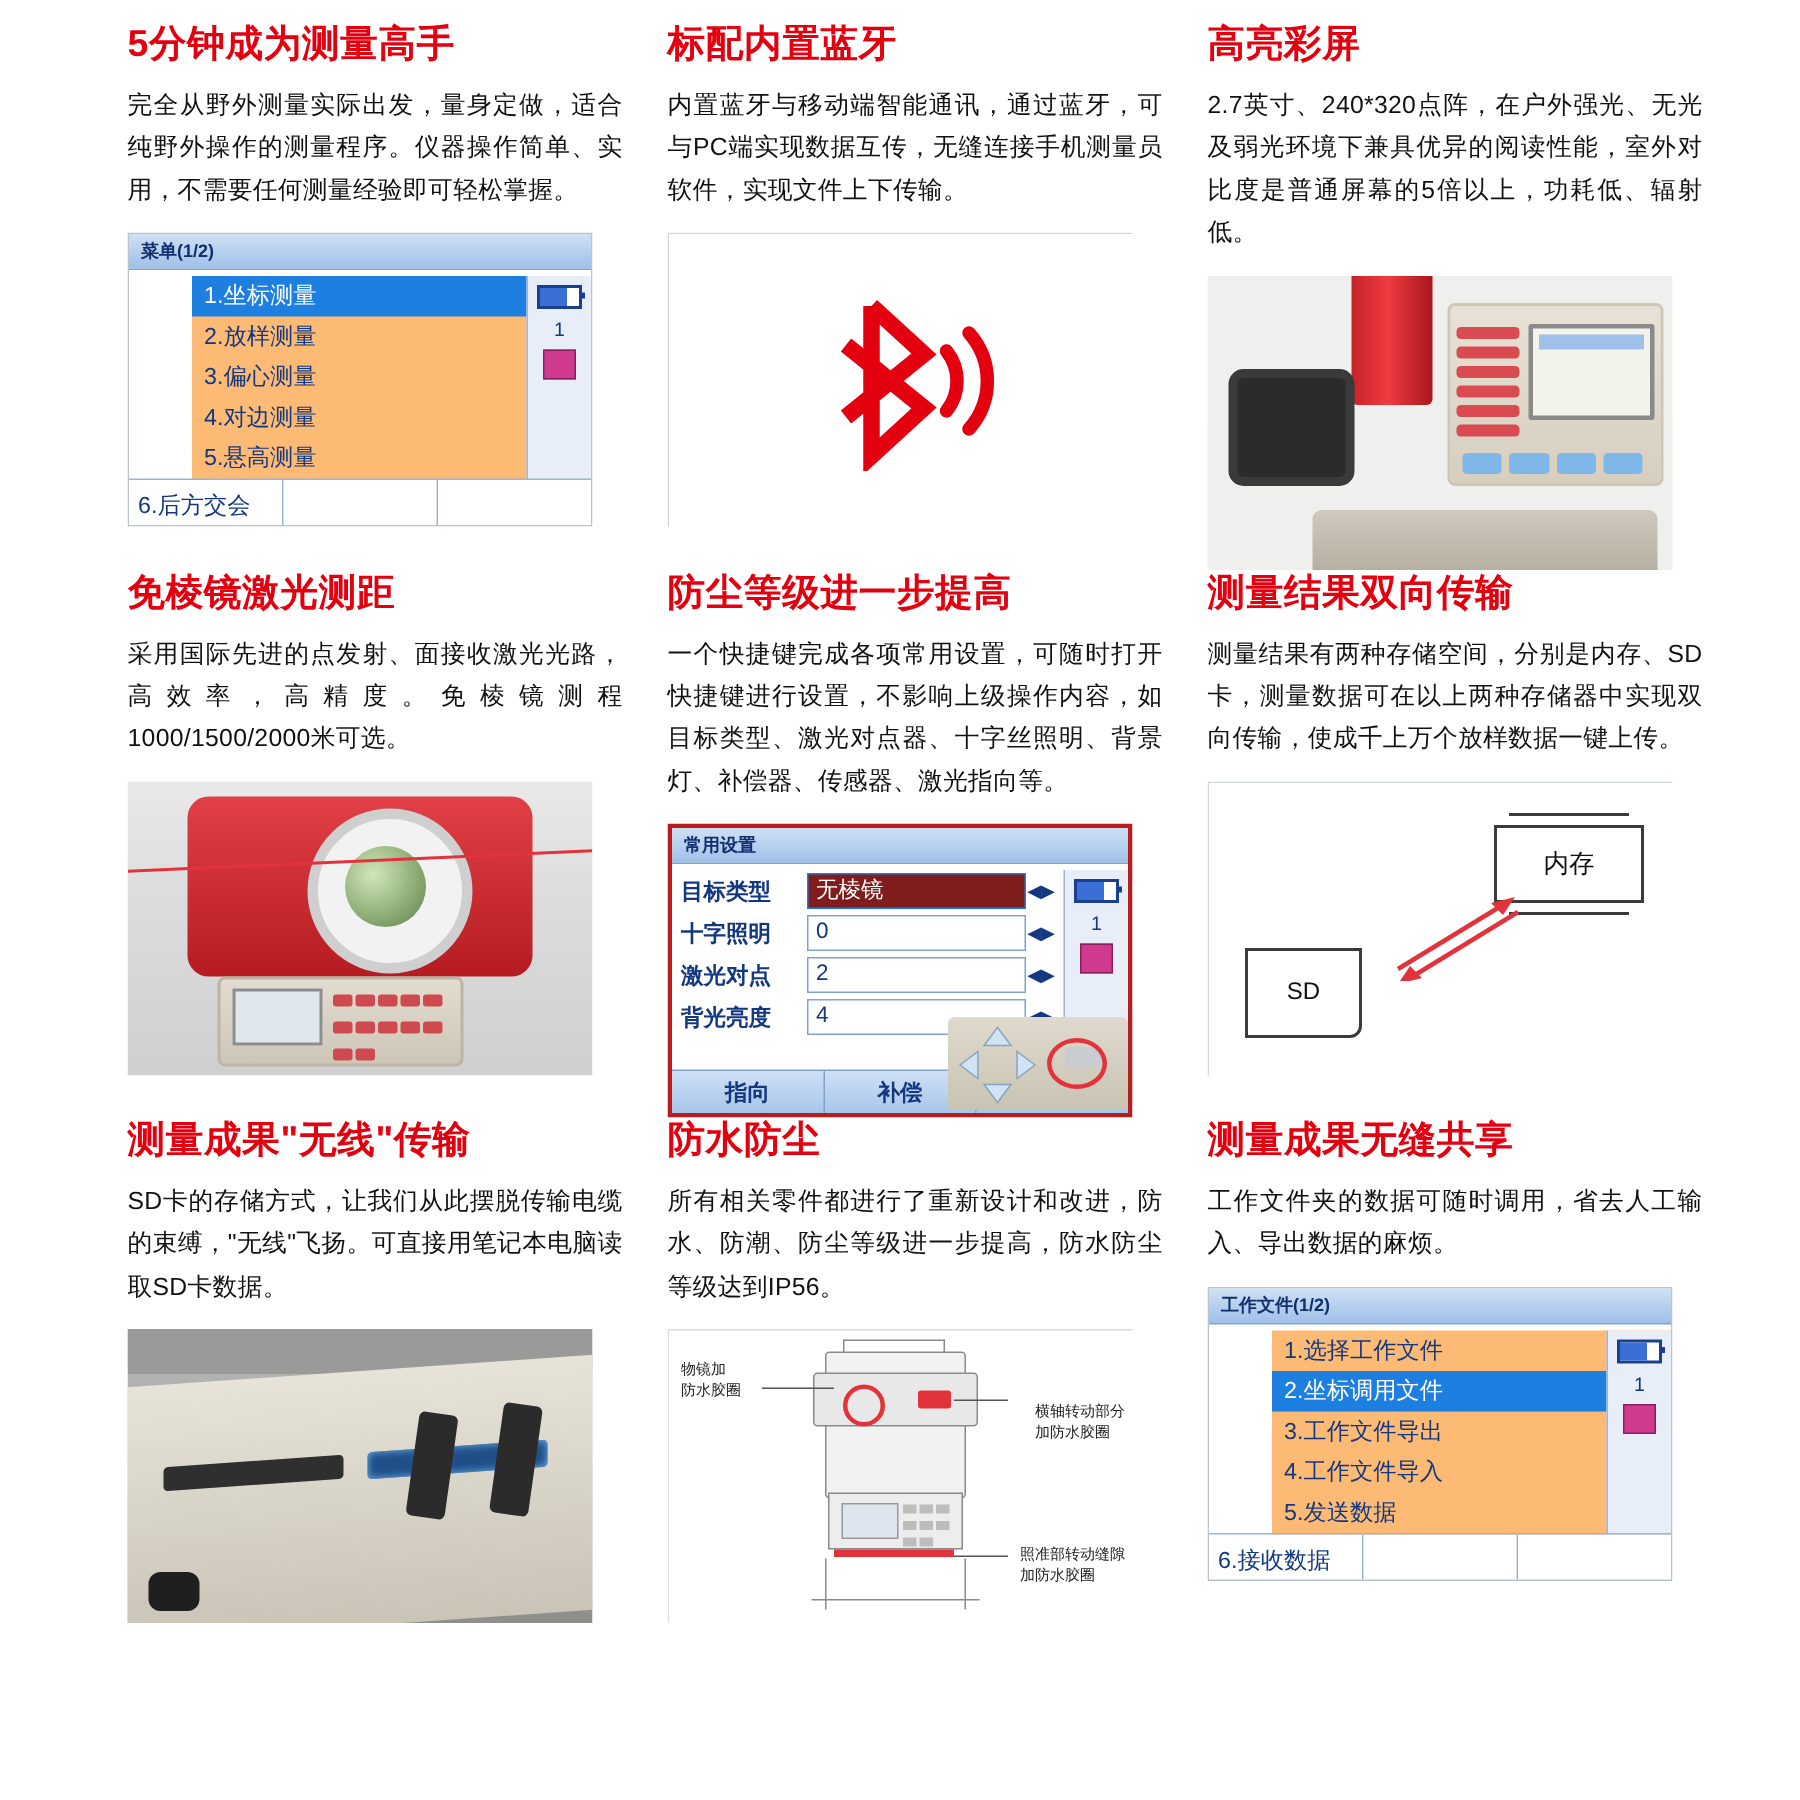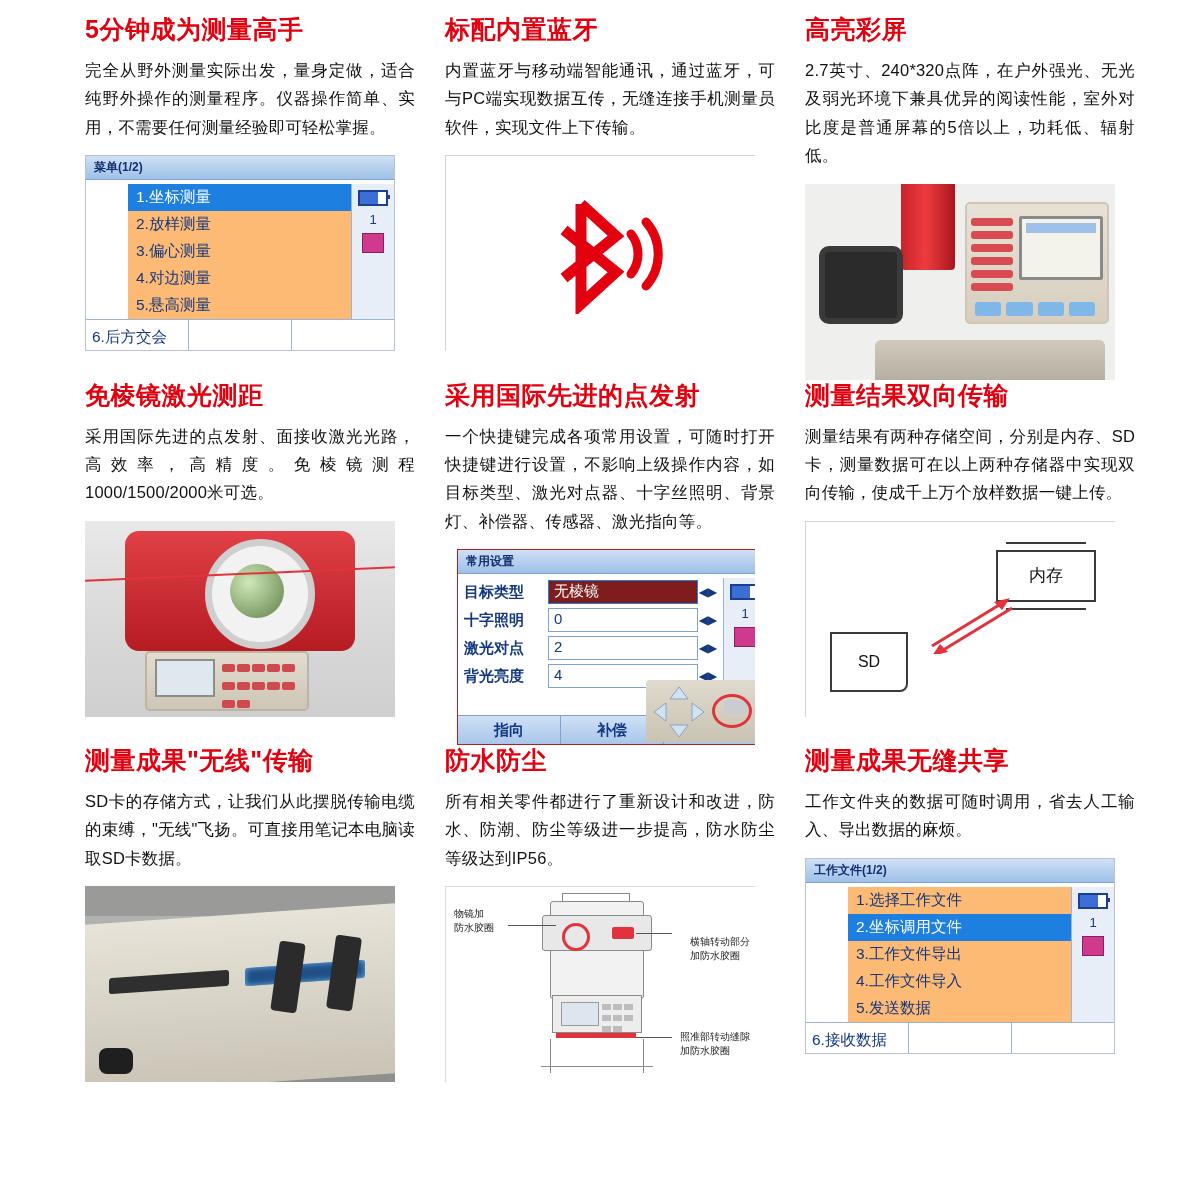--- a/index.html
+++ b/index.html
@@ -276,21 +276,21 @@
     position:absolute; left:14px; bottom:8px; width:34px; height:26px;
     background:#1f1f1f; border-radius:8px;
   }
   .ph-laptop .topbar {
     position:absolute; left:0; top:0; width:310px; height:30px; background:#9a9a98;
   }
 
   
   .set-lcd {
     width: 310px; height: 196px; position: relative;
-    background: #fff; border: 1px solid #b91c1c; box-sizing: border-box; margin-left: 12px;
+    background: #fff; border: 3px solid #b91c1c; box-sizing: border-box;
   }
   .set-row {
     display: flex; align-items: center;
     padding: 2px 6px;
     font-size: 15px; color: #14387f;
   }
   .set-label { width: 84px; font-weight: bold; }
   .set-val {
     flex: 1; background: #fff; border: 1px solid #7fa3d0;
     padding: 1px 5px; font-size: 15px; color: #14387f; min-height: 20px;
@@ -481,21 +481,21 @@
           <div class="beam"></div>
           <div class="kb">
             <div class="scr"></div>
             <div class="kk"><i></i><i></i><i></i><i></i><i></i><i></i><i></i><i></i><i></i><i></i><i></i><i></i></div>
           </div>
         </div>
       </div>
     </div>
 
     <div class="cell">
-      <h2 class="feature-title">采用国际先进的点发射</h2>
+      <h2 class="feature-title">防尘等级进一步提高</h2>
       <p class="feature-text">一个快捷键完成各项常用设置，可随时打开快捷键进行设置，不影响上级操作内容，如目标类型、激光对点器、十字丝照明、背景灯、补偿器、传感器、激光指向等。</p>
       <div class="media">
         <div class="set-lcd">
           <div class="lcd-title">常用设置</div>
           <div style="position:absolute;top:28px;left:0;right:42px;bottom:28px;background:#fff;">
             <div class="set-row">
               <span class="set-label">目标类型</span>
               <span class="set-val hl">无棱镜</span>
               <span class="set-arrows">◀▶</span>
             </div>

